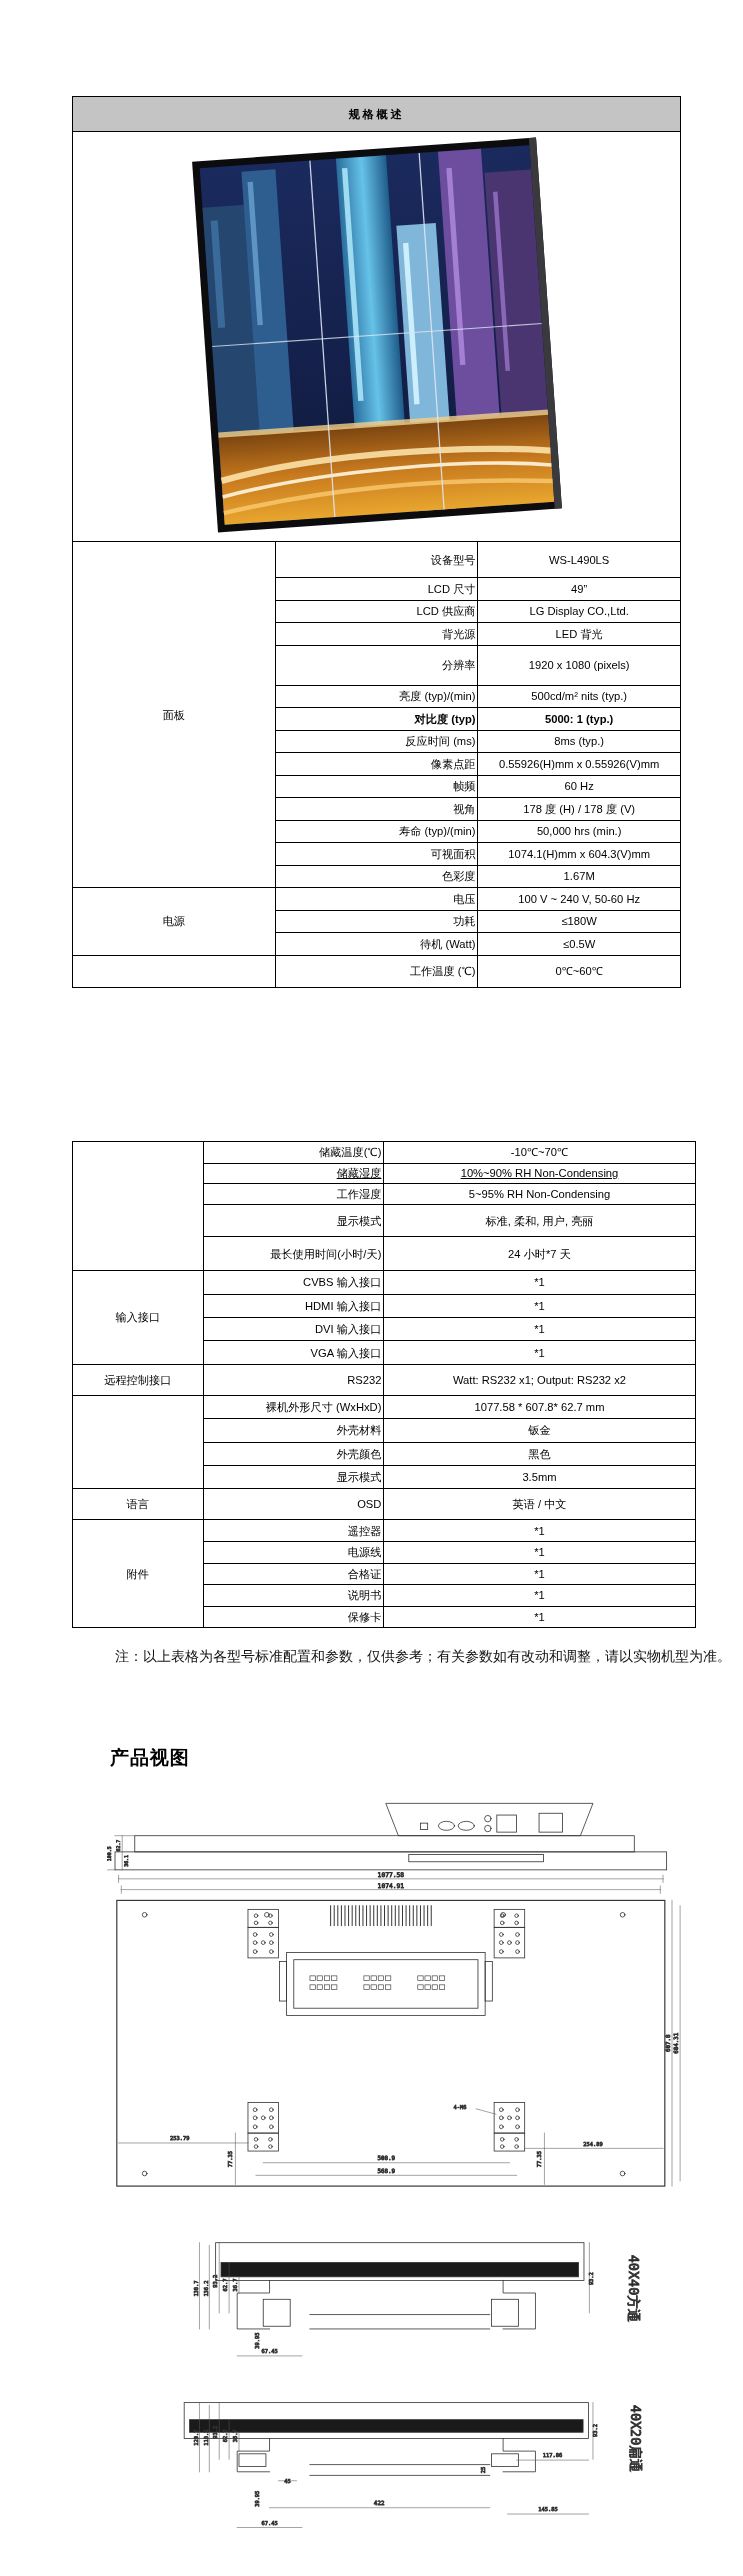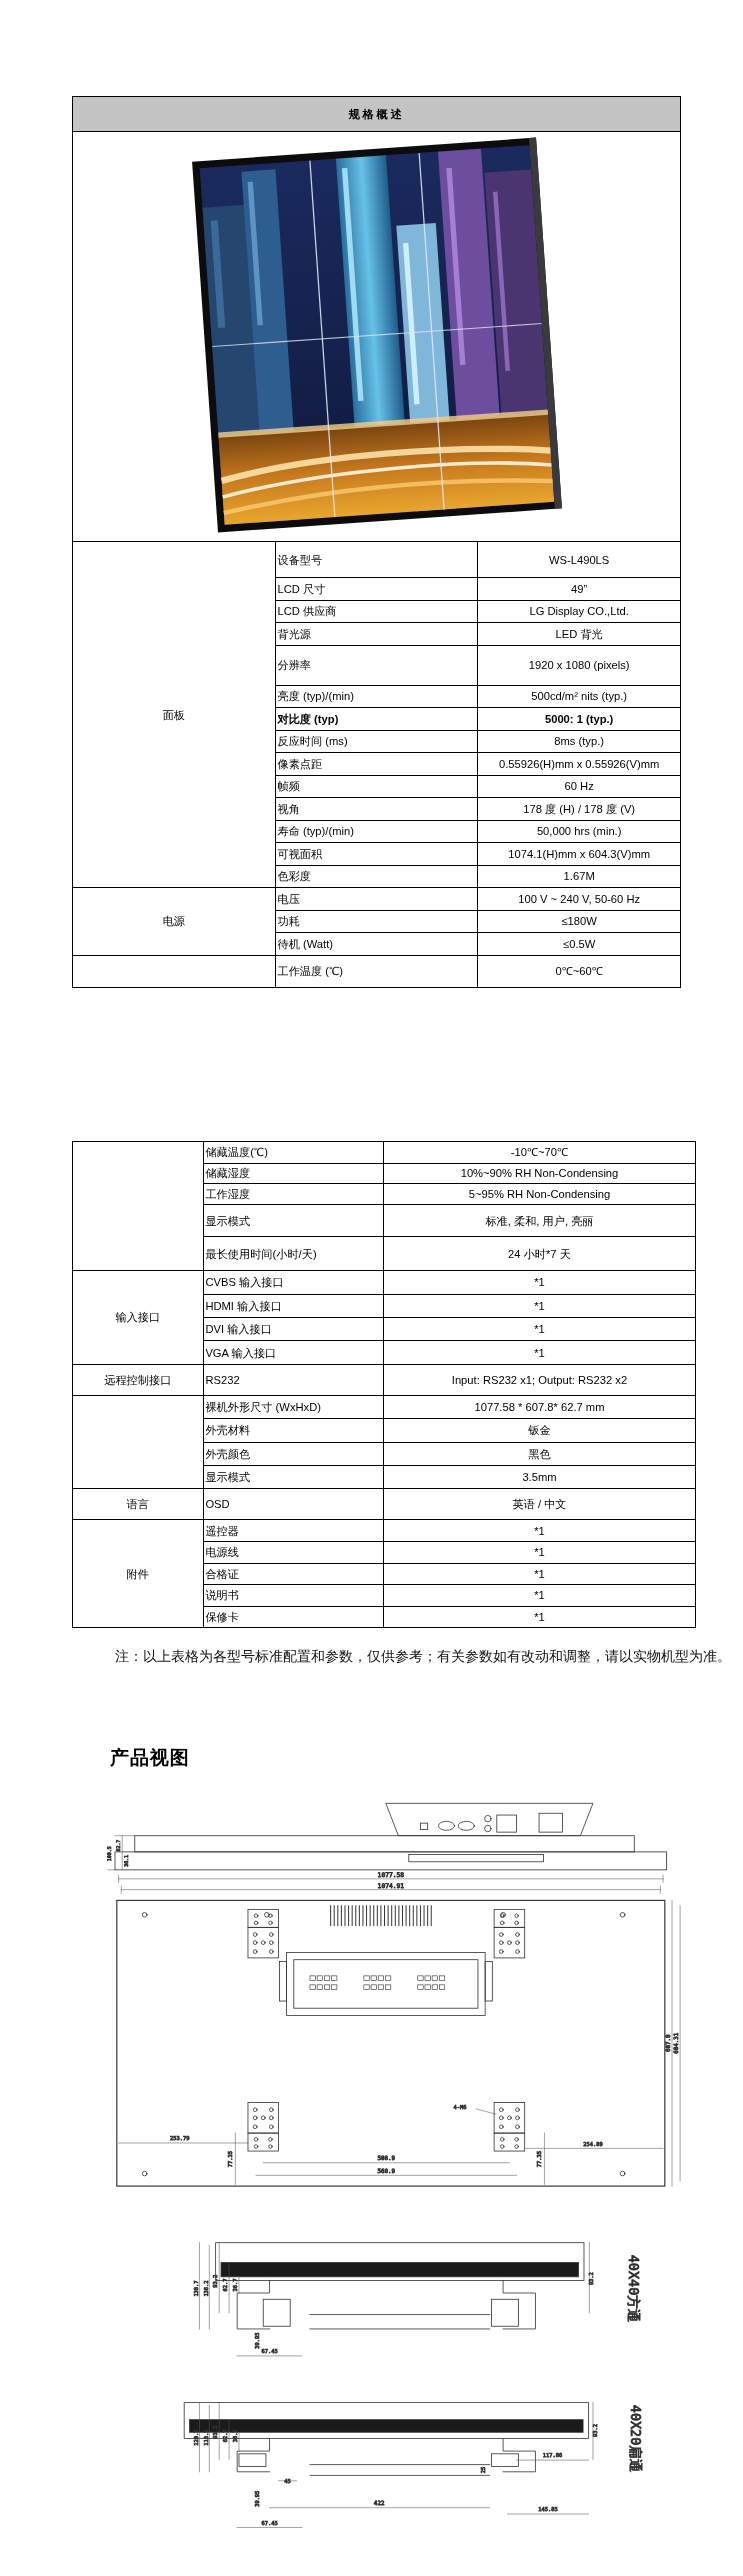--- a/index.html
+++ b/index.html
@@ -11,21 +11,21 @@
   #table1-wrap{top:96px;}
   #table2-wrap{top:1141px;}
   table.spec-table{border-collapse:collapse;table-layout:fixed;width:609px;
         border:1.8px solid #000;}
   table.spec-table td{border:0.9px solid #000;font-size:11.2px;line-height:1.25;
         overflow:hidden;padding:0 1.8px;}
   td.hdr{background:#c4c4c4;text-align:center;font-size:13.5px;font-weight:bold;
         letter-spacing:2.7px;height:34px;}
   td.photo-cell{height:409px;text-align:center;vertical-align:middle;padding:0;}
   td.gcell{text-align:center;font-size:11.7px;}
-  td.ncell{text-align:left;padding-left:8px;}
+  td.ncell{text-align:right;padding-left:8px;}
   td.vcell{text-align:center;}
   .note-line{position:absolute;left:115px;top:1648px;font-size:14px;color:#111;}
   .pv-heading{position:absolute;left:110px;top:1745px;font-size:19px;font-weight:bold;
         letter-spacing:0.9px;}
   .drawings{position:absolute;left:0;top:1789px;}
   .drawings text{font-family:"DejaVu Sans Mono",monospace;fill:#222;}
 </style>
 </head>
 <body>
 
@@ -170,21 +170,21 @@
   </div>
 
   <div class="tbl-wrap" id="table2-wrap">
     <table class="spec-table">
       <tbody>
           <tr style="height: 21.6px;">
             <td class="gcell" rowspan="5" style="width: 126px;"></td>
             <td class="ncell" style="width: 176px;">储藏温度(℃)</td>
             <td class="vcell" style="width: 307px;">-10℃~70℃</td>
           </tr>
-          <tr style="height: 20px;">
+          <tr style="height: 20px; text-decoration: underline;">
             <td class="ncell" style="width: 176px;">储藏湿度</td>
             <td class="vcell" style="width: 307px;">10%~90% RH Non-Condensing</td>
           </tr>
           <tr style="height: 21.6px;">
             <td class="ncell" style="width: 176px;">工作湿度</td>
             <td class="vcell" style="width: 307px;">5~95% RH Non-Condensing</td>
           </tr>
           <tr style="height: 32px;">
             <td class="ncell" style="width: 176px;">显示模式</td>
             <td class="vcell" style="width: 307px;">标准, 柔和, 用户, 亮丽</td>
@@ -206,21 +206,21 @@
             <td class="ncell" style="width: 176px;">DVI 输入接口</td>
             <td class="vcell" style="width: 307px;">*1</td>
           </tr>
           <tr style="height: 23.4px;">
             <td class="ncell" style="width: 176px;">VGA 输入接口</td>
             <td class="vcell" style="width: 307px;">*1</td>
           </tr>
           <tr style="height: 31px;">
             <td class="gcell" rowspan="1" style="width: 126px;">远程控制接口</td>
             <td class="ncell" style="width: 176px;">RS232</td>
-            <td class="vcell" style="width: 307px;">Input: RS232 x1; Output: RS232 x2</td>
+            <td class="vcell" style="width: 307px;">Watt: RS232 x1; Output: RS232 x2</td>
           </tr>
           <tr style="height: 23.4px;">
             <td class="gcell" rowspan="4" style="width: 126px;"></td>
             <td class="ncell" style="width: 176px;">裸机外形尺寸 (WxHxD)</td>
             <td class="vcell" style="width: 307px;">1077.58 * 607.8* 62.7 mm</td>
           </tr>
           <tr style="height: 23.4px;">
             <td class="ncell" style="width: 176px;">外壳材料</td>
             <td class="vcell" style="width: 307px;">钣金</td>
           </tr>

